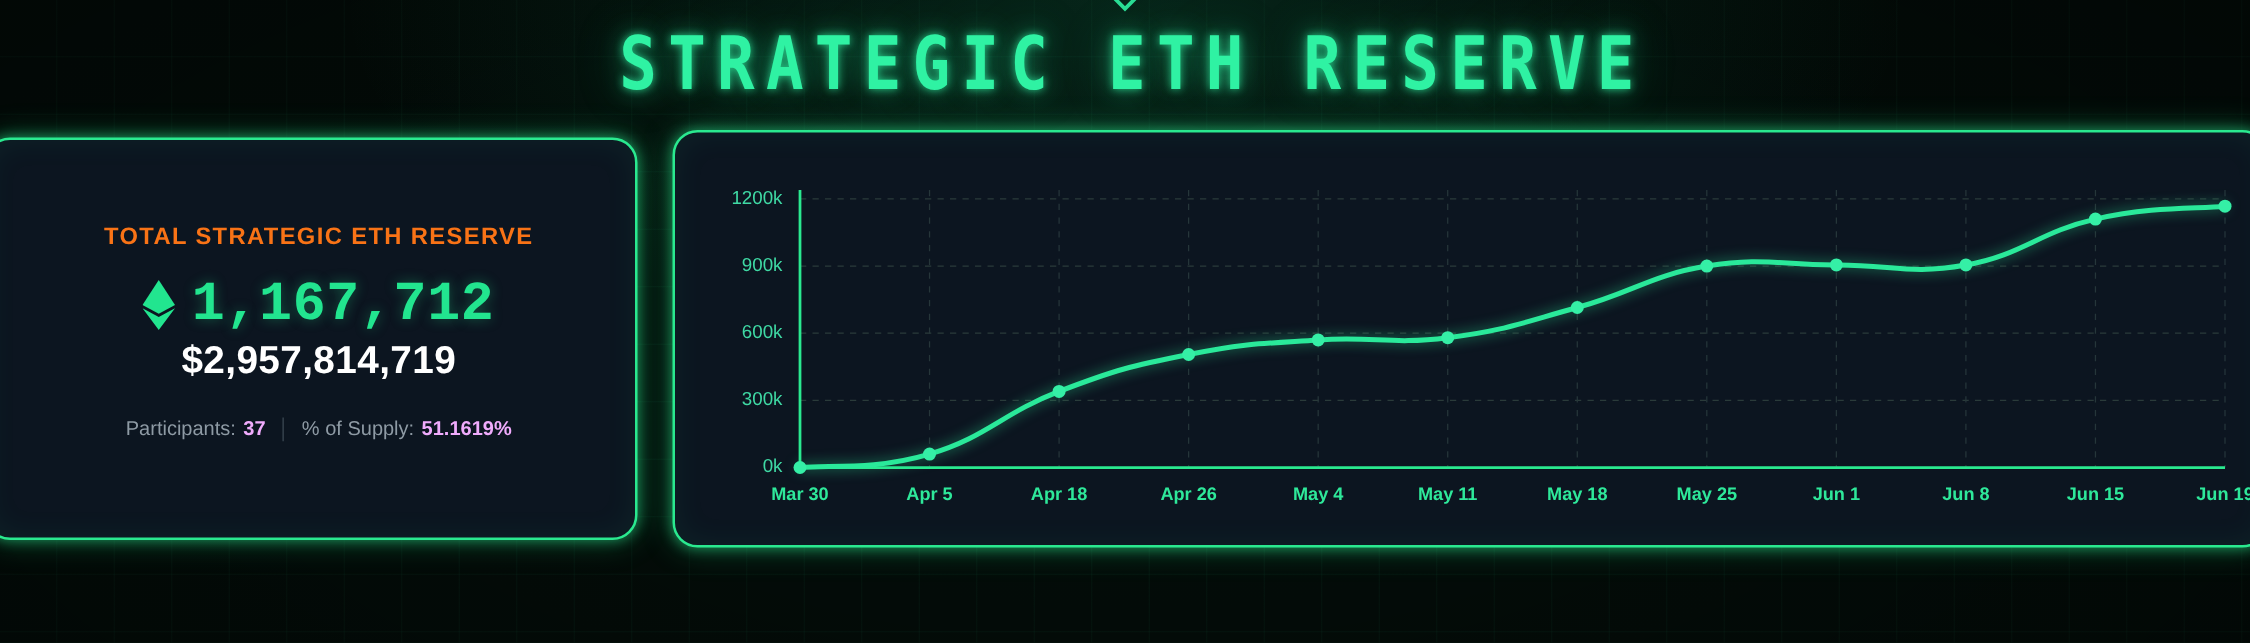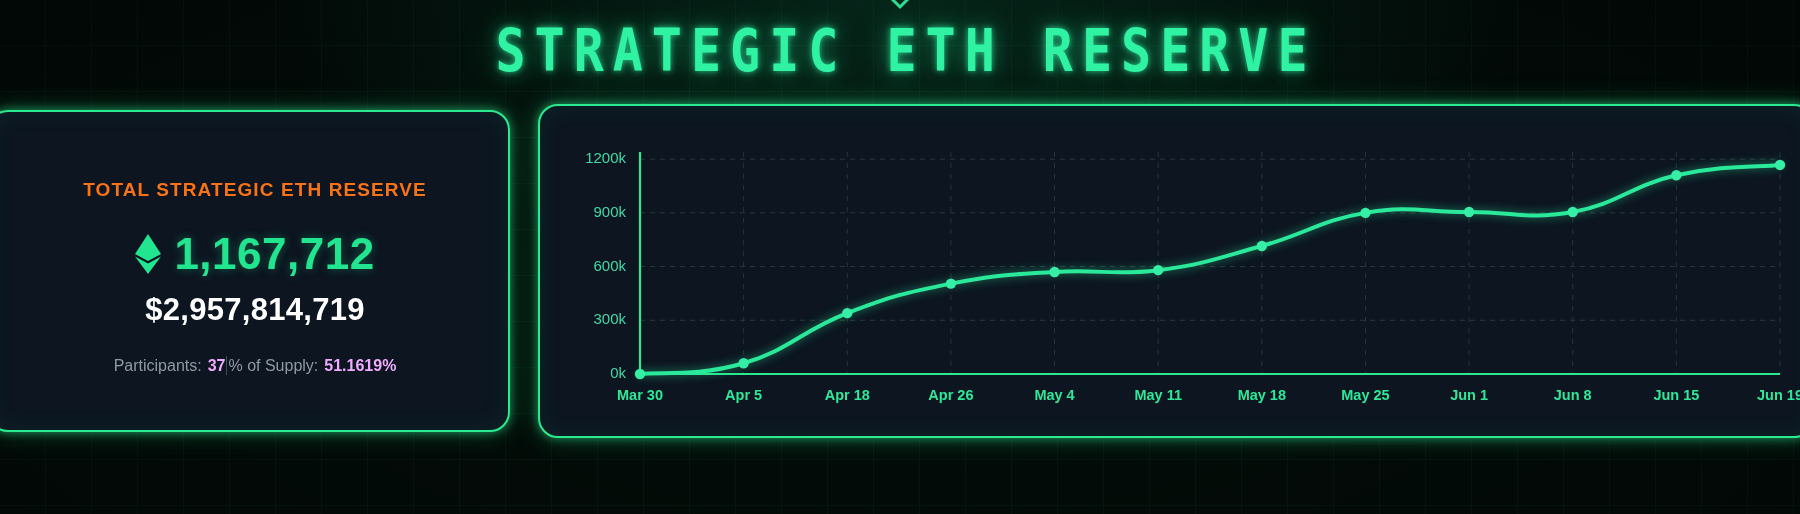--- a/index.html
+++ b/index.html
@@ -104,45 +104,46 @@
     align-items: center;
   }
   #stat-label {
     margin-top: 67px;
     font-size: 19px;
     font-weight: bold;
     letter-spacing: 1.1px;
     color: #f97316;
   }
   #eth-row {
-    margin-top: 28px;
+    margin-top: 18px;
     display: flex;
     align-items: center;
     gap: 13px;
+    font-family: Liberation Mono, monospace;
   }
   #eth-diamond { width: 26px; height: 40px; }
   #eth-amount {
     font-size: 44px;
     font-weight: bold;
     letter-spacing: .5px;
     color: #22e58f;
     text-shadow: 0 0 10px rgba(34,229,143,0.35);
   }
   #usd-value {
-    margin-top: 13px;
+    margin-top: 1px;
     font-size: 31px;
     font-weight: bold;
     color: #ffffff;
     letter-spacing: .3px;
   }
   #meta-row {
     margin-top: 28px;
     display: flex;
     align-items: center;
-    gap: 1px;
+    gap: 14px;
     font-size: 16px;
     color: #8e9aa4;
   }
   .meta-item { display: flex; gap: 6px; align-items: baseline; }
   .meta-value { color: #f0abfc; font-weight: bold; }
   #meta-divider {
     width: 1px;
     height: 19px;
     background: #3c4a54;
   }

